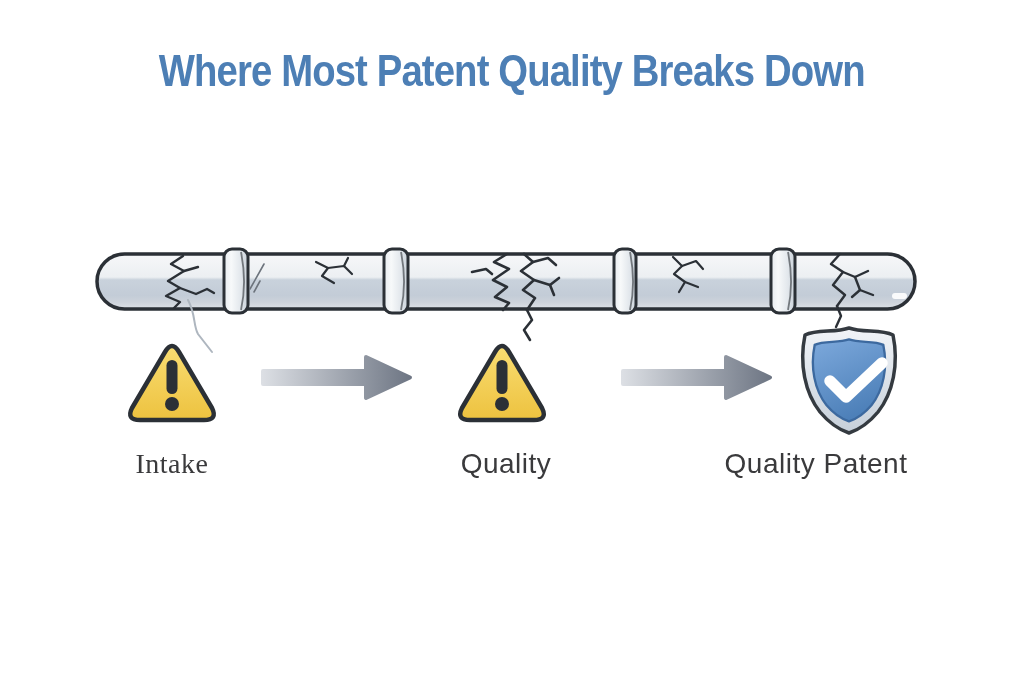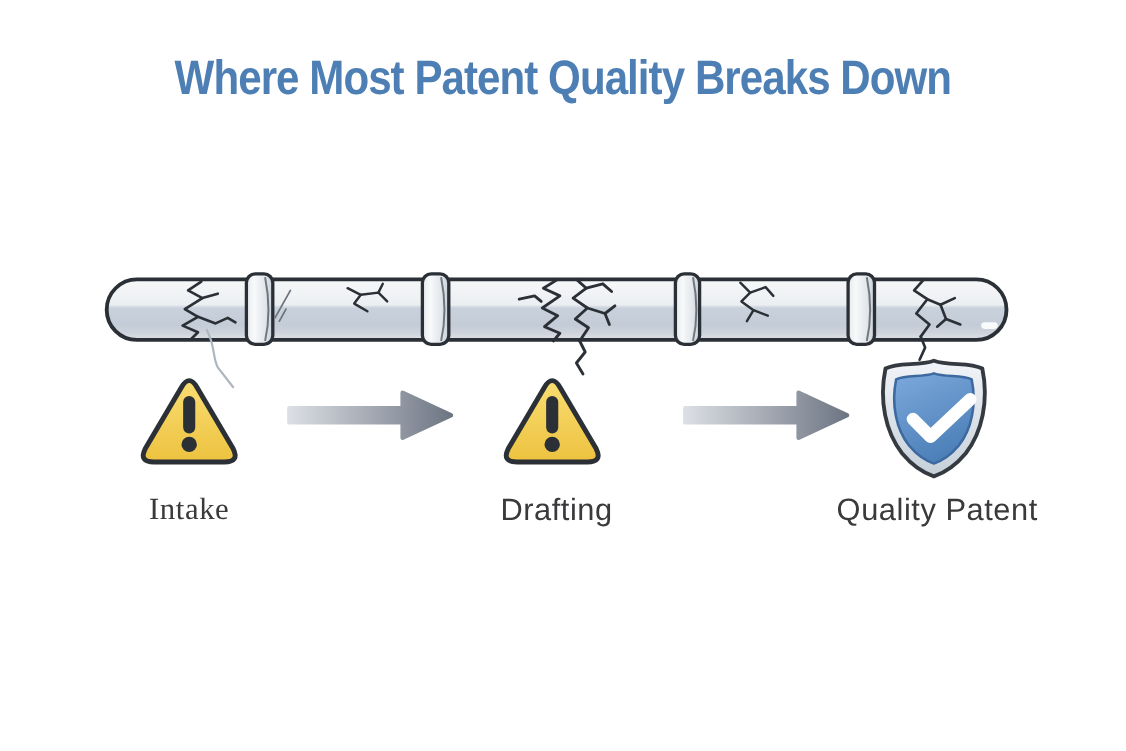--- a/index.html
+++ b/index.html
@@ -11,21 +11,21 @@
   #title-wrap h1{
     display:inline-block;margin:0;font-size:44px;font-weight:700;letter-spacing:-1px;
     color:#4d7fb5;transform:scaleX(0.87);transform-origin:center;white-space:nowrap;
   }
   .stage-label{
     position:absolute;top:448px;transform:translateX(-50%);
     font-size:28px;color:#3a3a3c;white-space:nowrap;letter-spacing:0.5px;
   }
   #label-intake{left:172px;font-family:Liberation Serif, serif;}
   #label-drafting{left:506px;}
-  #label-quality{left:852px;}
+  #label-quality{left:816px;}
   svg{position:absolute;top:0;left:0;}
 </style>
 </head>
 <body>
 
 <div id="canvas">
 
   <div id="title-wrap">
     <h1>Where Most Patent Quality Breaks Down</h1>
   </div>
@@ -158,16 +158,16 @@
                C 9,50 19,44 29,32 C 44,13 50,-16 44,-45 C 32,-51 14,-47 0,-52 Z" fill="url(#shieldOuterGrad)" stroke="#343a40" stroke-width="3.5" stroke-linejoin="round"></path>
       <g transform="scale(0.78)">
         <path d="M 0,-52 C -14,-47 -32,-51 -44,-45 C -50,-16 -44,13 -29,32 C -19,44 -9,50 0,53
                  C 9,50 19,44 29,32 C 44,13 50,-16 44,-45 C 32,-51 14,-47 0,-52 Z" fill="url(#shieldInnerGrad)" stroke="#3c699f" stroke-width="3" stroke-linejoin="round"></path>
       </g>
       <polyline points="-19,1 -3,17 33,-17" fill="none" stroke="#ffffff" stroke-width="11.5" stroke-linecap="round" stroke-linejoin="round"></polyline>
     </g>
   </svg>
 
   <div class="stage-label" id="label-intake">Intake</div>
-  <div class="stage-label" id="label-drafting">Drafting</div>
+  <div class="stage-label" id="label-drafting">Quality</div>
   <div class="stage-label" id="label-quality">Quality Patent</div>
 
 </div>
 
 </body></html>

